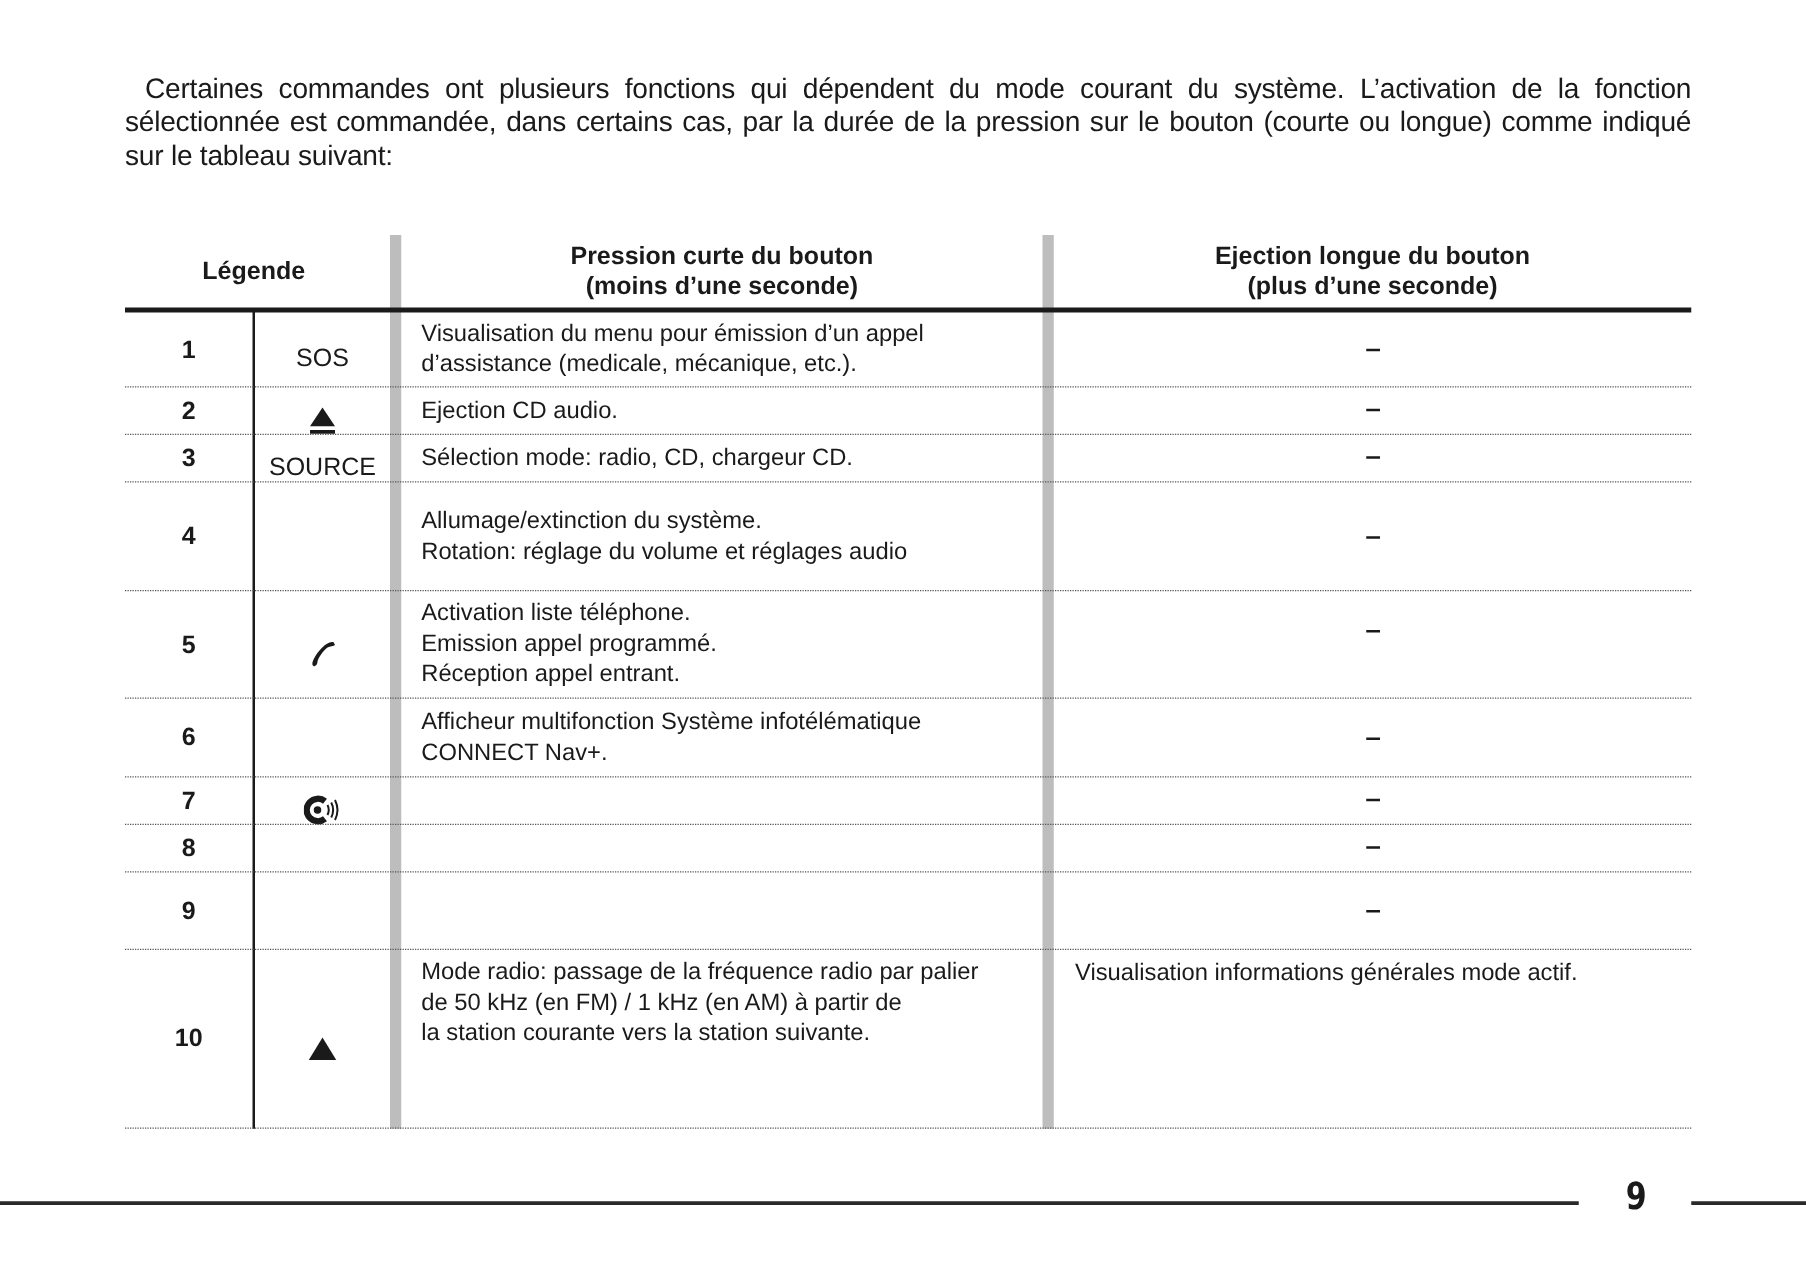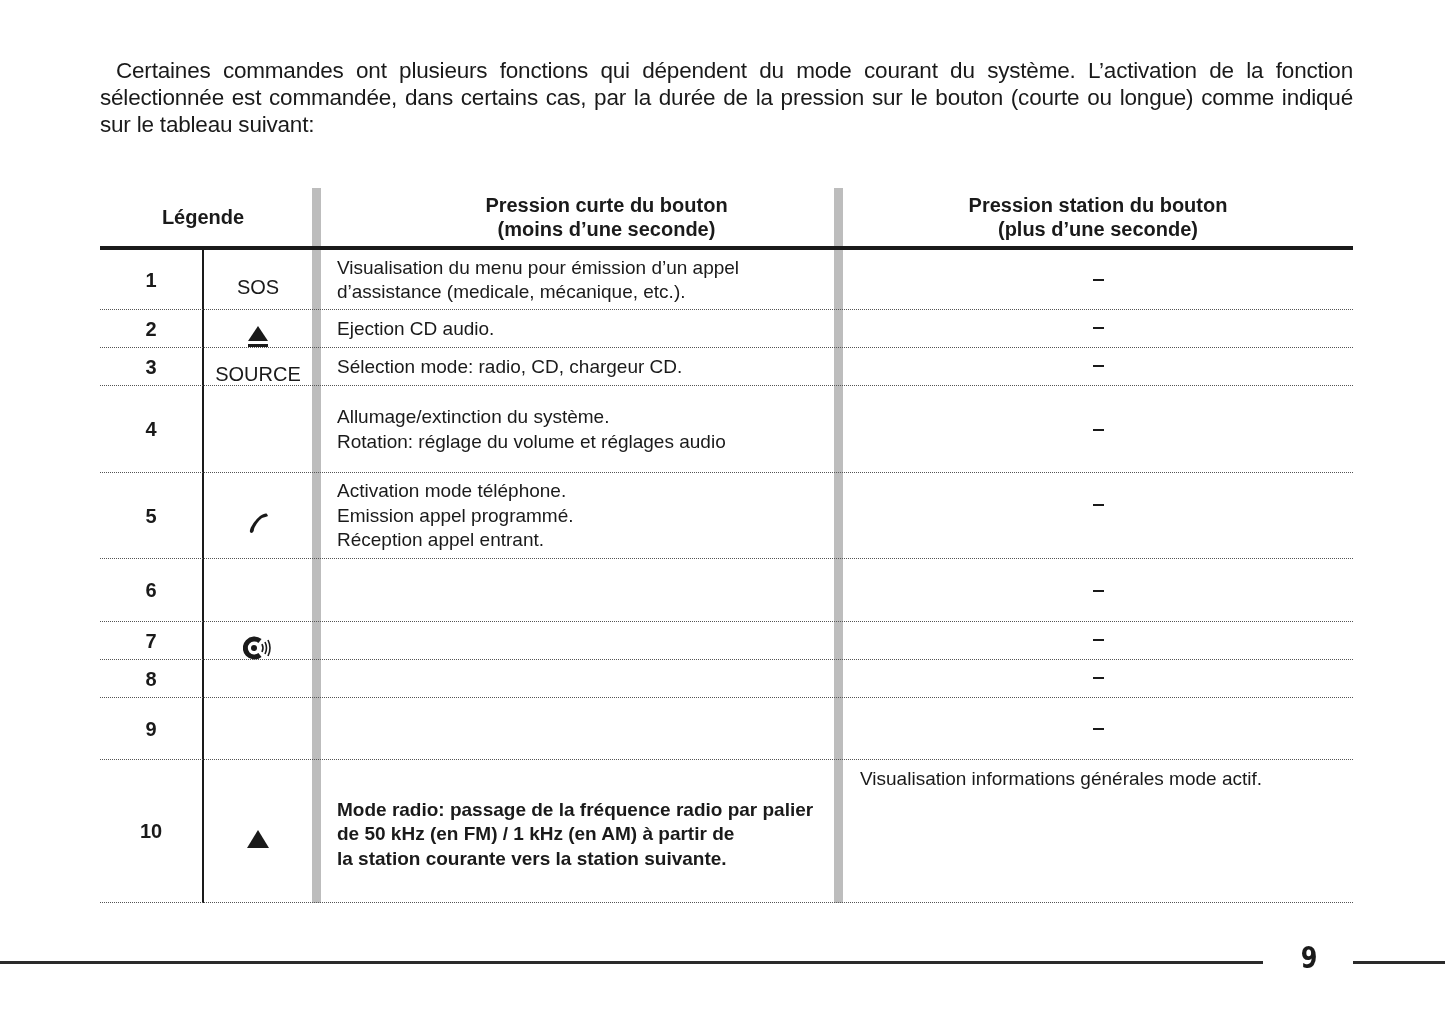--- a/index.html
+++ b/index.html
@@ -27,21 +27,21 @@
   }
   .hdr-rule {
     position: absolute; left: 0; top: 58px; width: 1253px; height: 4px; background: #1a1a1a;
   }
   .hdr-cell {
     position: absolute; top: 0; height: 58px;
     display: flex; align-items: center; justify-content: center; text-align: center;
     font-weight: bold; font-size: 20px; line-height: 24px;
   }
   .hdr-cell.c1 { left: 0; width: 206px; }
-  .hdr-cell.c3 { left: 221px; width: 513px; margin-left: 29px; }
+  .hdr-cell.c3 { left: 221px; width: 513px; }
   .hdr-cell.c4 { left: 743px; width: 510px; }
 
   .row { position: absolute; left: 0; width: 1253px; }
   .row .sep {
     position: absolute; left: 0; bottom: 0; width: 1253px; height: 0;
     border-bottom: 1px dotted #555;
   }
   .cell { position: absolute; top: 0; bottom: 0; display: flex; align-items: center; }
   .cell.num { left: 0; width: 102px; justify-content: center; font-weight: bold; font-size: 20px; }
   .cell.key { left: 104px; width: 108px; justify-content: center; font-size: 20px; margin-top: 14px; }
@@ -83,21 +83,21 @@
     <span>Légende</span>
   </div>
   <div class="hdr-cell c3">
     <div>
       <div>Pression curte du bouton</div>
       <div>(moins d’une seconde)</div>
     </div>
   </div>
   <div class="hdr-cell c4">
     <div>
-      <div>Pression station du bouton</div>
+      <div>Ejection longue du bouton</div>
       <div>(plus d’une seconde)</div>
     </div>
   </div>
   <div class="hdr-rule"></div>
 
   <div class="row" style="top:62px;height:60px;">
     <div class="cell num">1</div>
     <div class="cell key">SOS</div>
     <div class="cell short short-lines">
       <div>
@@ -161,34 +161,40 @@
 
   <div class="row" style="top:285px;height:86px;">
     <div class="cell num">5</div>
     <div class="cell key icon">
       <svg width="24" height="24" viewBox="0 0 24 24">
           <path d="M4 21 C 3 18, 8 10, 14 5 C 17 3, 20 2, 21 3 L 22 5 C 21 6, 18 6, 16 7 C 12 10, 9 15, 8 18 C 8 20, 7 22, 5 22 Z" fill="#1a1a1a"></path>
         </svg>
     </div>
     <div class="cell short short-lines">
       <div>
-        <span>Activation mode téléphone.</span>
+        <span>Activation liste téléphone.</span>
         <span>Emission appel programmé.</span>
         <span>Réception appel entrant.</span>
       </div>
     </div>
     <div class="cell long upper" style="padding-top:31px;">
         <span class="dash"></span>
       </div>
     <div class="sep"></div>
   </div>
 
   <div class="row" style="top:371px;height:63px;">
     <div class="cell num">6</div>
     <div class="cell key"></div>
+    <div class="cell short short-lines">
+      <div>
+        <span>Afficheur multifonction Système infotélématique</span>
+        <span>CONNECT Nav+.</span>
+      </div>
+    </div>
     <div class="cell long">
         <span class="dash"></span>
       </div>
     <div class="sep"></div>
   </div>
 
   <div class="row" style="top:434px;height:38px;">
     <div class="cell num">7</div>
     <div class="cell key icon">
       <svg width="30" height="24" viewBox="0 0 30 24">
@@ -222,21 +228,21 @@
     <div class="sep"></div>
   </div>
 
   <div class="row" style="top:572px;height:143px;">
     <div class="cell num">10</div>
     <div class="cell key icon">
       <svg width="24" height="20" viewBox="0 0 24 20">
           <polygon points="12,1 23,19 1,19" fill="#1a1a1a"></polygon>
         </svg>
     </div>
-    <div class="cell short short-lines" style="align-items:center;padding-top:6px;font-weight:bold;">
+    <div class="cell short short-lines" style="align-items:flex-start;padding-top:6px;">
       <div>
         <span>Mode radio: passage de la fréquence radio par palier</span>
         <span>de 50 kHz (en FM) / 1 kHz (en AM) à partir de</span>
         <span>la station courante vers la station suivante.</span>
       </div>
     </div>
     <div class="cell long top">
       <span>Visualisation informations générales mode actif.</span>
     </div>
     <div class="sep"></div>

